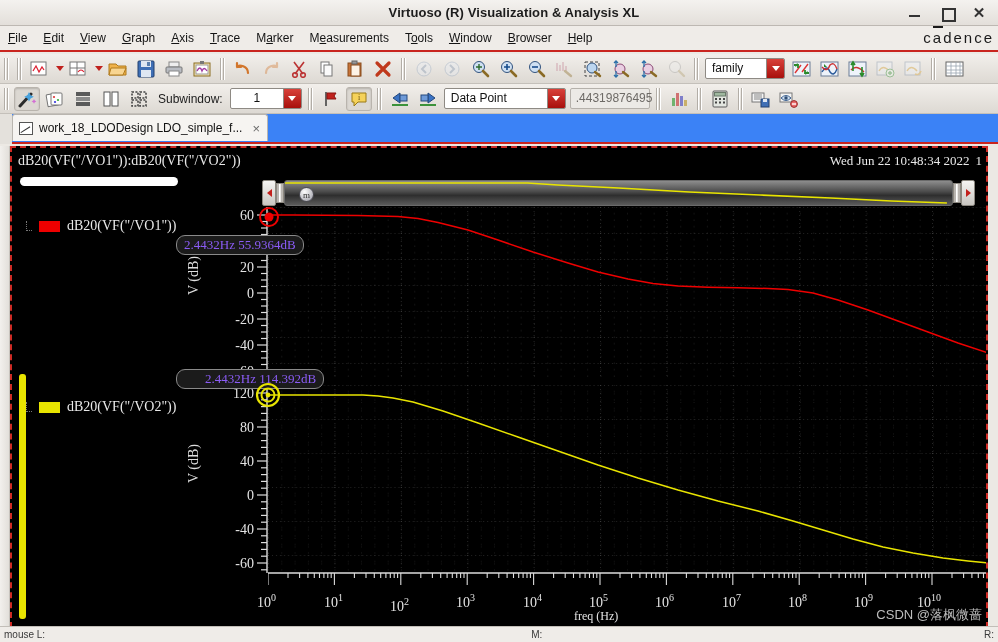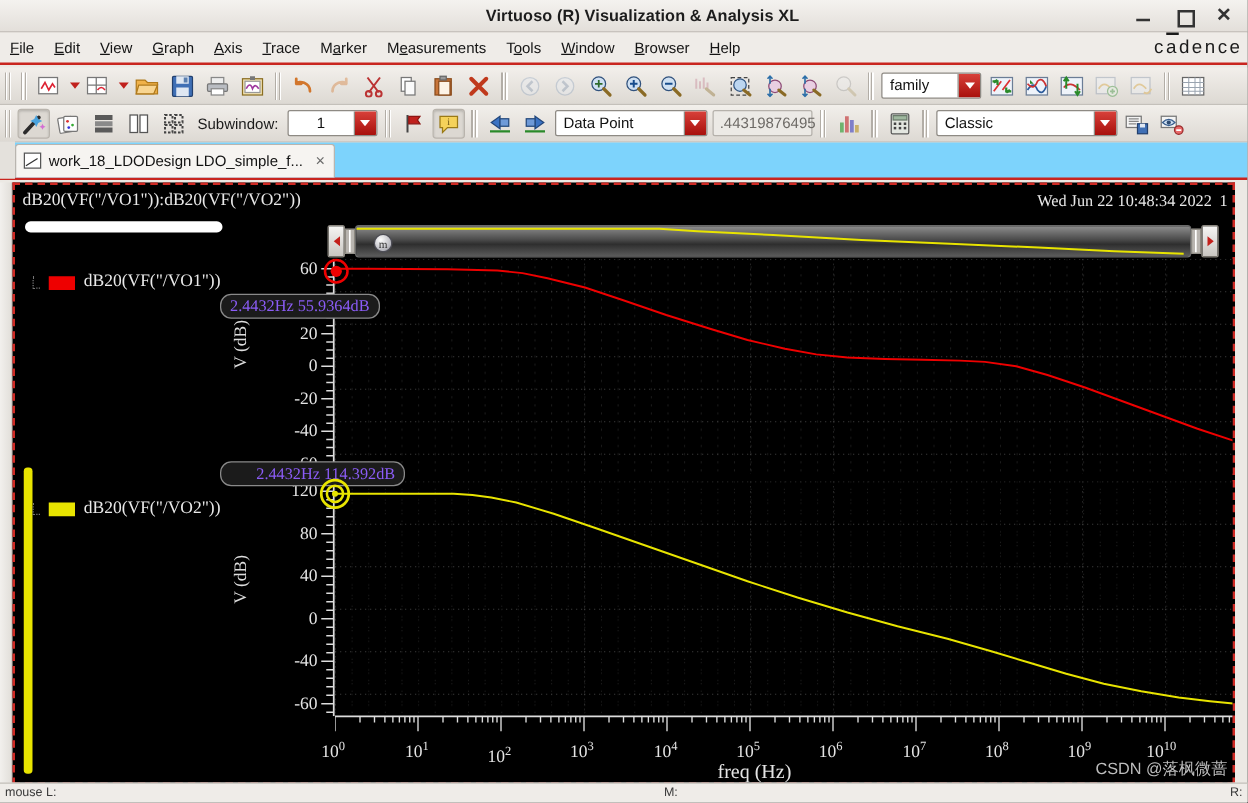--- a/index.html
+++ b/index.html
@@ -124,22 +124,22 @@
   }
   .readonly-field {
     height: 21px; border: 1px solid #b5b1ab; background: #eceae6;
     font-size: 12px; color: #6d6a66; line-height: 19px; padding: 0 5px;
     flex: none; white-space: nowrap; border-radius: 2px; margin: 0 2px;
   }
 
   
   .tabstrip {
     position: absolute; left: 0; top: 114px; width: 998px; height: 30px;
-    background: #7dd3fc; border-bottom: 2px solid #c9251f;
-    display: flex; align-items: center;
+    background: #3b82f6; border-bottom: 2px solid #c9251f;
+    display: flex; align-items: flex-start;
   }
   .side-rail-l { width: 12px; height: 30px; flex: none; background: #e4e1dc; }
   .tab {
     height: 27px; display: flex; align-items: center; gap: 6px;
     padding: 0 7px 0 6px; background: #f6f4f1;
     border: 1px solid #b9b5af; border-bottom: none;
     border-radius: 3px 3px 0 0; flex: none;
   }
   .tab .ticon {
     width: 14px; height: 13px; background: #fff; border: 1px solid #555;
@@ -255,21 +255,21 @@
     position: absolute; right: 0; font-family: "Liberation Serif", serif;
     font-size: 14px; color: #e4e4e4; white-space: nowrap; text-align: right;
   }
   .xtick {
     position: absolute; font-family: "Liberation Serif", serif;
     font-size: 14px; color: #e4e4e4; white-space: nowrap;
   }
   .xtick sup { font-size: 10px; }
   .xaxis-label {
     position: absolute; font-family: "Liberation Serif", serif;
-    font-size: 16px; color: #e4e4e4; white-space: nowrap;
+    font-size: 12px; color: #e4e4e4; white-space: nowrap;
   }
   .marker-label {
     position: absolute;
     font-family: "Liberation Serif", serif; font-size: 13px;
     color: #8b5cf6; background: #1b1b1b;
     border: 1px solid #8a8a8a; border-radius: 9px;
     padding: 1px 7px; white-space: nowrap;
   }
   .watermark {
     position: absolute; right: 4px; bottom: 2px;
@@ -648,26 +648,20 @@
             <rect x="8" y="8" width="2" height="2"></rect>
             <rect x="12" y="8" width="2" height="2"></rect>
             <rect x="4" y="11.5" width="2" height="2"></rect>
             <rect x="8" y="11.5" width="2" height="2"></rect>
             <rect x="12" y="11.5" width="2" height="2"></rect>
           </g>
         </svg>
     </div>
 
     <div class="tb-grip"></div>
-    <div class="combo" style="width:145px">
-      <div class="val">Classic</div>
-      <div class="dd">
-          <i></i>
-        </div>
-    </div>
     <div class="tbtn">
       <svg width="20" height="18" viewBox="0 0 20 18">
           <rect x="1" y="3" width="12" height="9" fill="#f4f4f4" stroke="#777"></rect>
           <path d="M3 5h8M3 7h8M3 9h6" stroke="#888"></path>
           <rect x="10" y="9" width="8" height="8" fill="#3f6fb5" stroke="#23406e"></rect>
           <rect x="12" y="9" width="4" height="3" fill="#dfe7f2"></rect>
         </svg>
     </div>
     <div class="tbtn">
       <svg width="20" height="18" viewBox="0 0 20 18">

